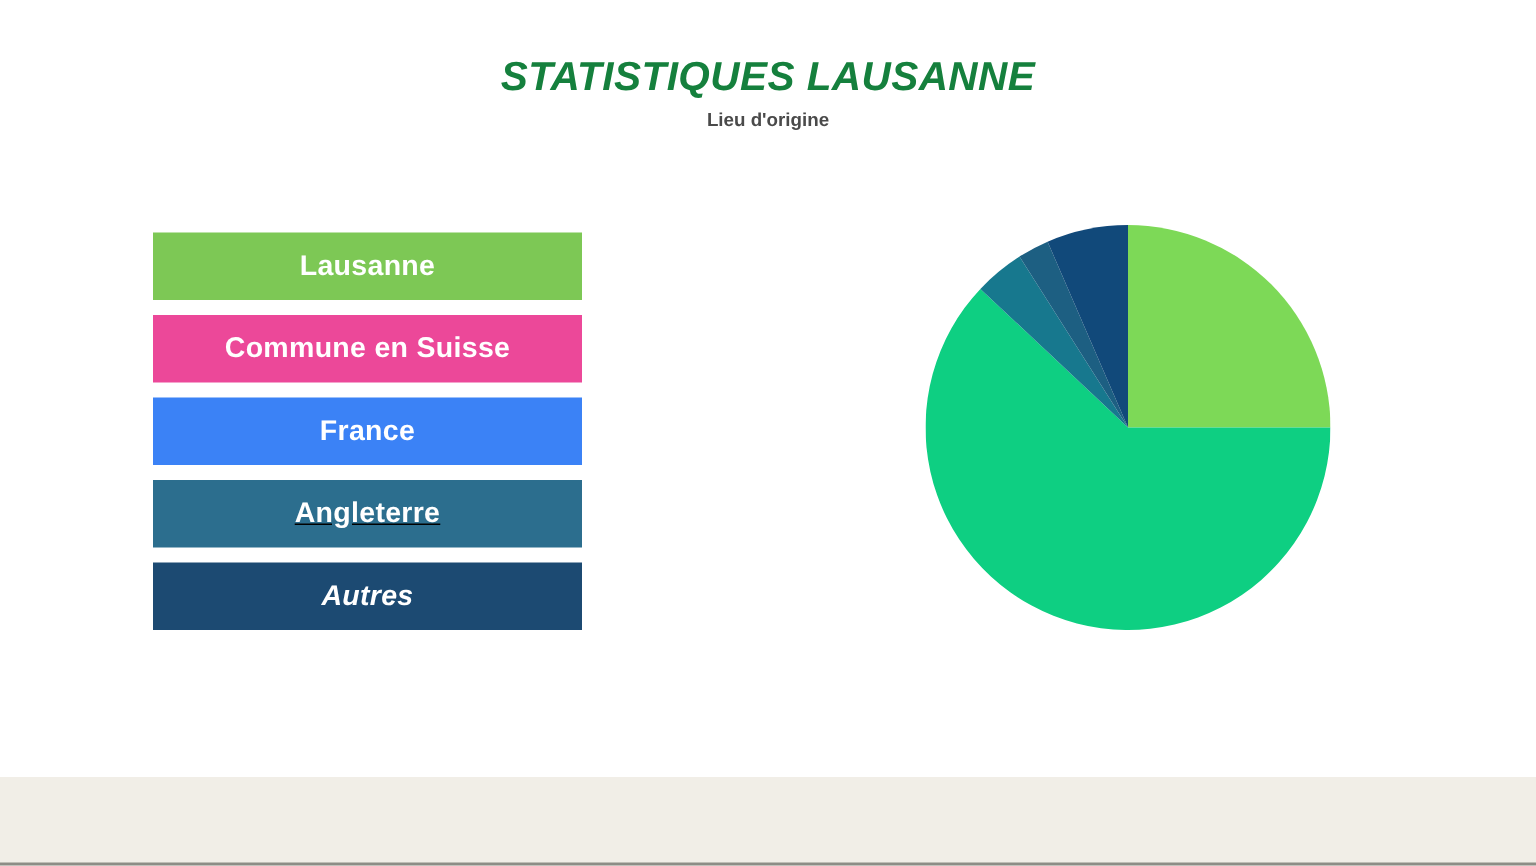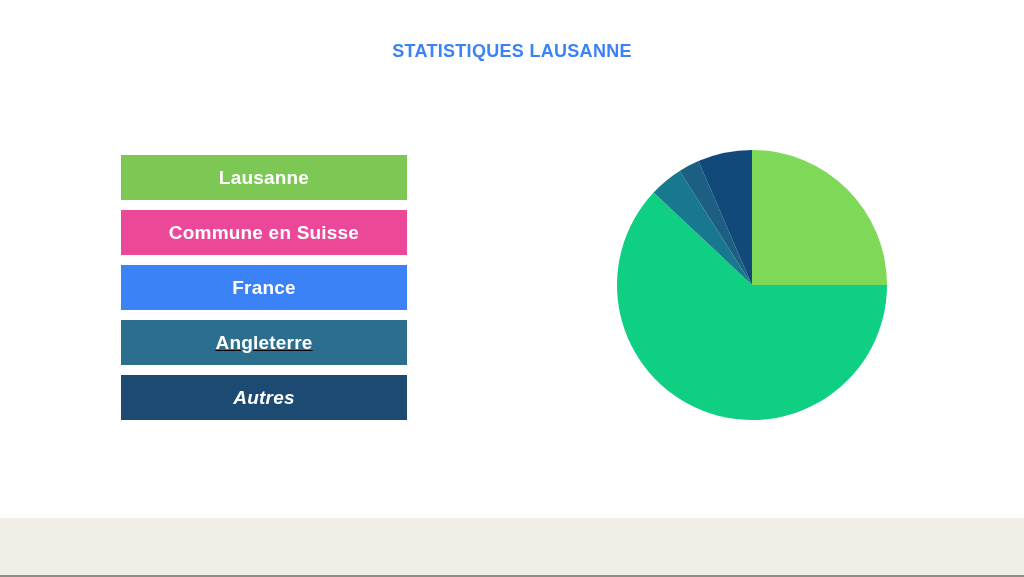--- a/index.html
+++ b/index.html
@@ -26,42 +26,42 @@
 
   
   .header {
     position: absolute;
     left: 0;
     top: 34px;
     width: 1024px;
     text-align: center;
   }
   .title {
-    font-size: 18px;
+    font-size: 27px;
     font-weight: bold;
-    color: #3b82f6;
+    color: #15803d;
     letter-spacing: 0.3px;
     line-height: 34px;
     margin: 0;
+    font-style: italic;
   }
   .subtitle {
     font-size: 12.5px;
     font-weight: bold;
     color: #4a4a4a;
     margin: 4px 0 0 0;
     line-height: 16px;
   }
 
   
   .legend {
     position: absolute;
     left: 102px;
     top: 155px;
     width: 286px;
-    margin-left: 19px;
   }
   .legend-item {
     height: 45px;
     margin-bottom: 10px;
     display: flex;
     align-items: center;
     justify-content: center;
     box-sizing: border-box;
   }
   .legend-item:last-child {
@@ -103,20 +103,21 @@
     box-sizing: border-box;
   }
 </style>
 </head>
 <body>
 
 <div class="slide">
 
   <div class="header">
     <div class="title">STATISTIQUES LAUSANNE</div>
+    <div class="subtitle">Lieu d'origine</div>
   </div>
 
   <div class="legend" id="legend-list">
       <div class="legend-item" style="background: rgb(125, 200, 85);">
         <span class="legend-label">Lausanne</span>
       </div>
       <div class="legend-item" style="background: #ec4899;">
         <span class="legend-label">Commune en Suisse</span>
       </div>
       <div class="legend-item" style="background: #3b82f6;">

